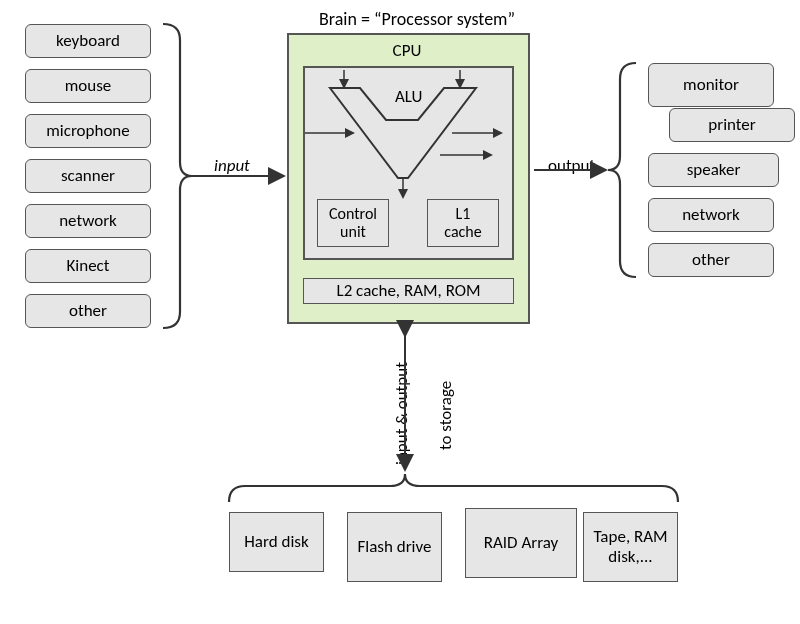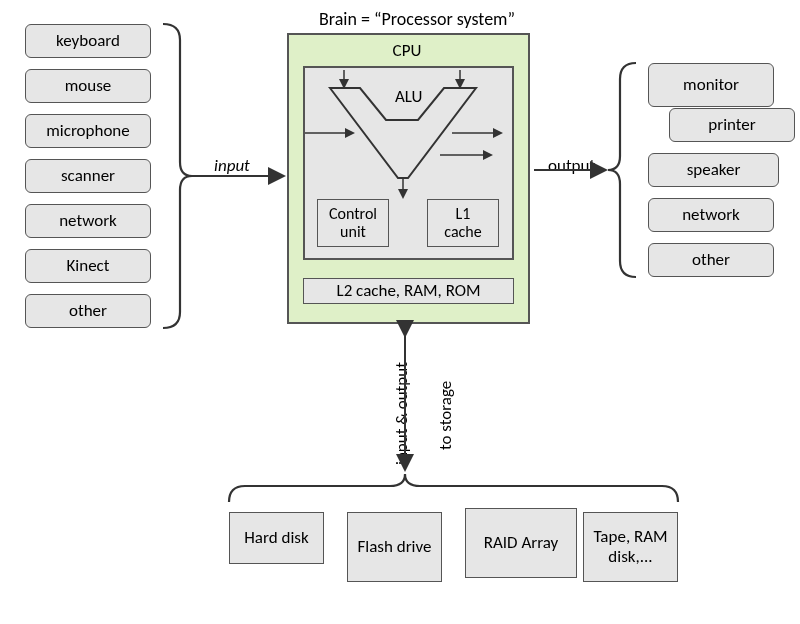--- a/index.html
+++ b/index.html
@@ -90,21 +90,21 @@
 <div class="box" style="left:25px; top:204px; width:126px; height:34px;">network</div>
 <div class="box" style="left:25px; top:249px; width:126px; height:34px;">Kinect</div>
 <div class="box" style="left:25px; top:294px; width:126px; height:34px;">other</div>
 
 <div class="box" style="left:648px; top:63px; width:126px; height:44px;">monitor</div>
 <div class="box" style="left:648px; top:108px; width:126px; height:34px;margin-left:21px;">printer</div>
 <div class="box" style="left:648px; top:153px; width:131px; height:34px;">speaker</div>
 <div class="box" style="left:648px; top:198px; width:126px; height:34px;">network</div>
 <div class="box" style="left:648px; top:243px; width:126px; height:34px;">other</div>
 
-<div class="storage-box" style="left:229px; top:512px; width:95px; height:52px;">Hard disk</div>
+<div class="storage-box" style="left:229px; top:512px; width:95px; height:60px;">Hard disk</div>
 <div class="storage-box" style="left:347px; top:512px; width:95px; height:70px;">Flash drive</div>
 <div class="storage-box" style="left:465px; top:508px; width:112px; height:70px;">RAID Array</div>
 <div class="storage-box" style="left:583px; top:512px; width:95px; height:70px;">Tape, RAM disk,...</div>
 
 <div class="label" style="left:214px; top:155px;font-style:italic;">input</div>
 <div class="label" style="left:548px; top:155px;">output</div>
 
 <div class="vlabel" style="left:391px; top:465px;">input &amp; output</div>
 <div class="vlabel" style="left:435px; top:450px;">to storage</div>
 

